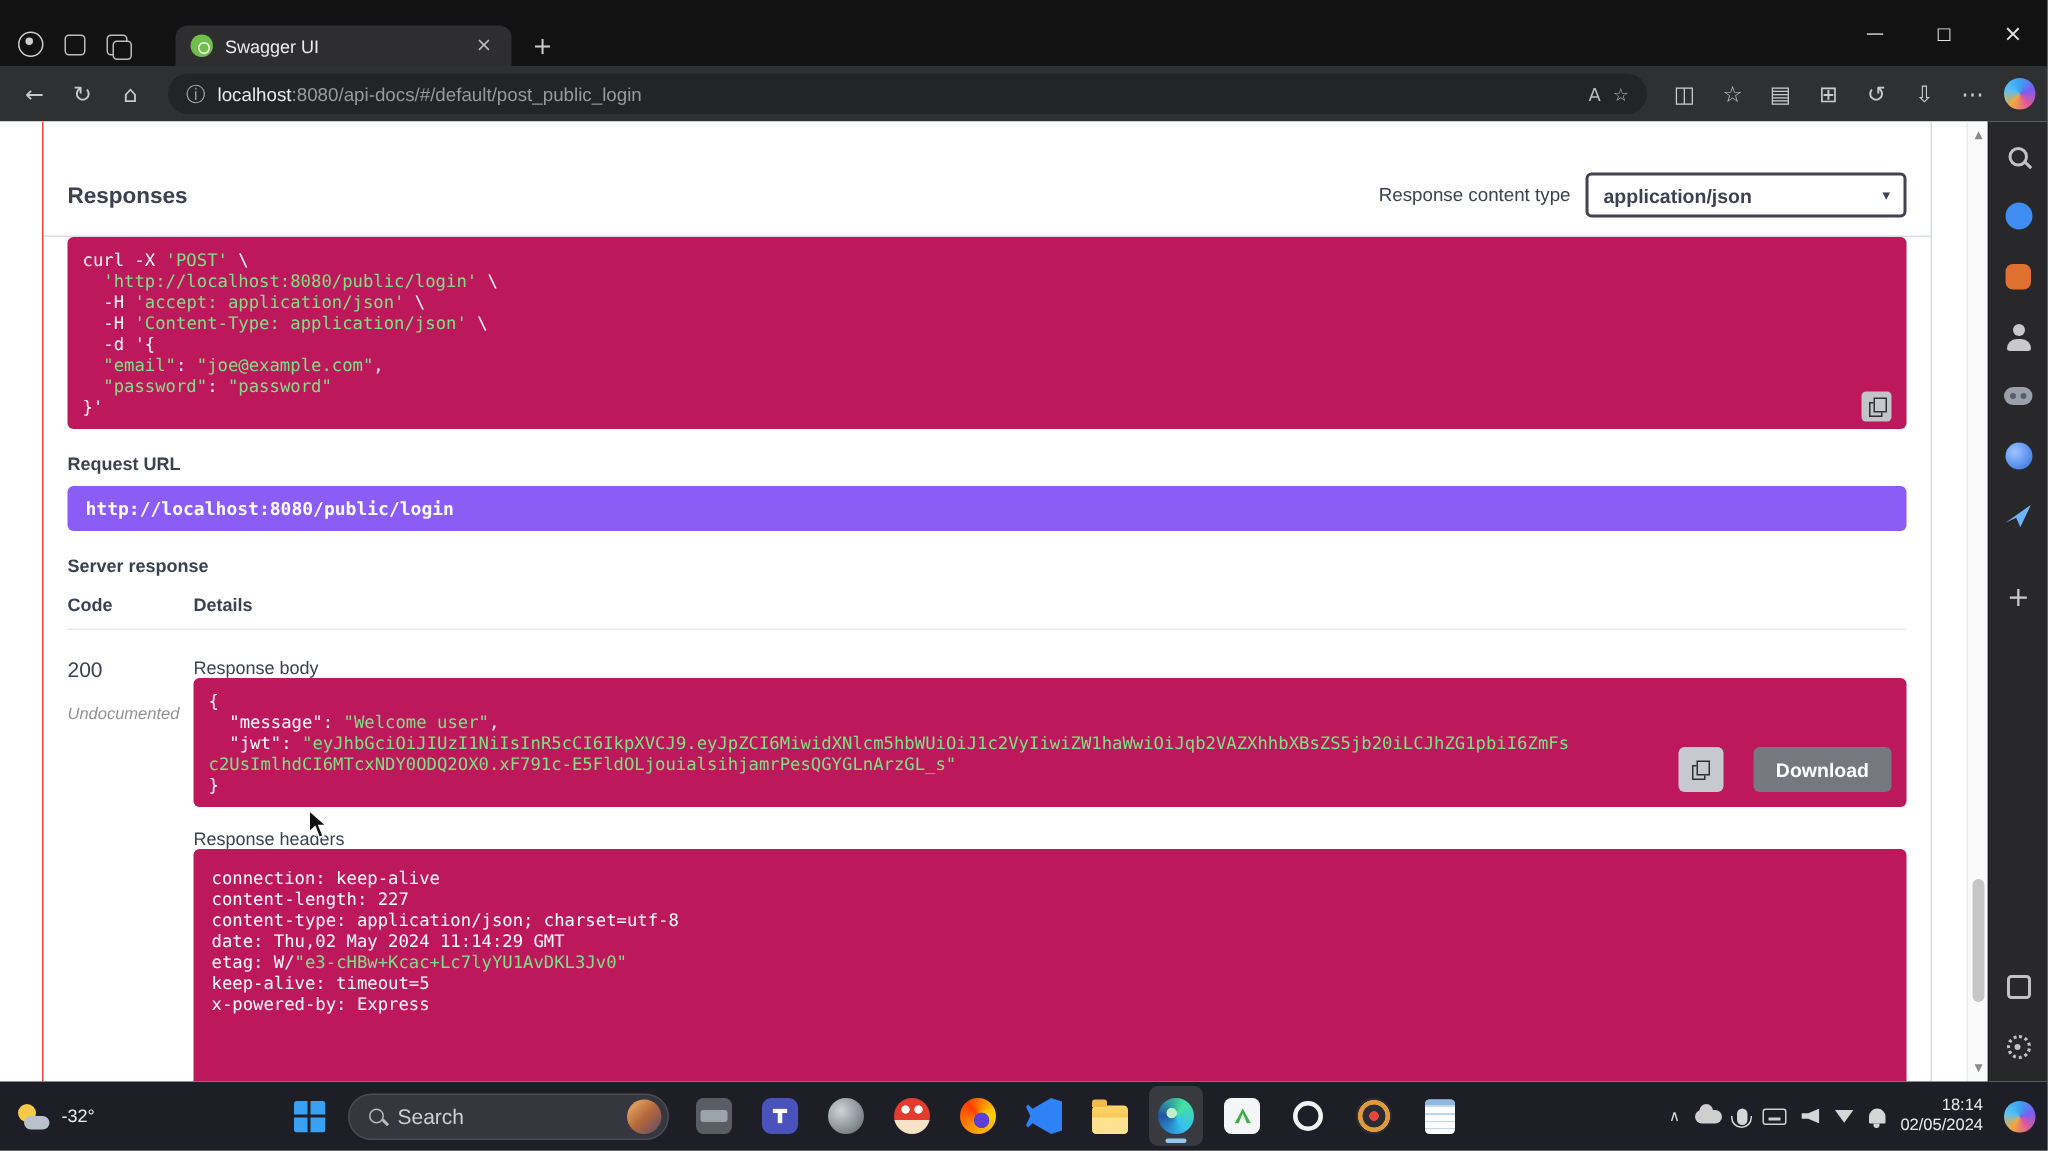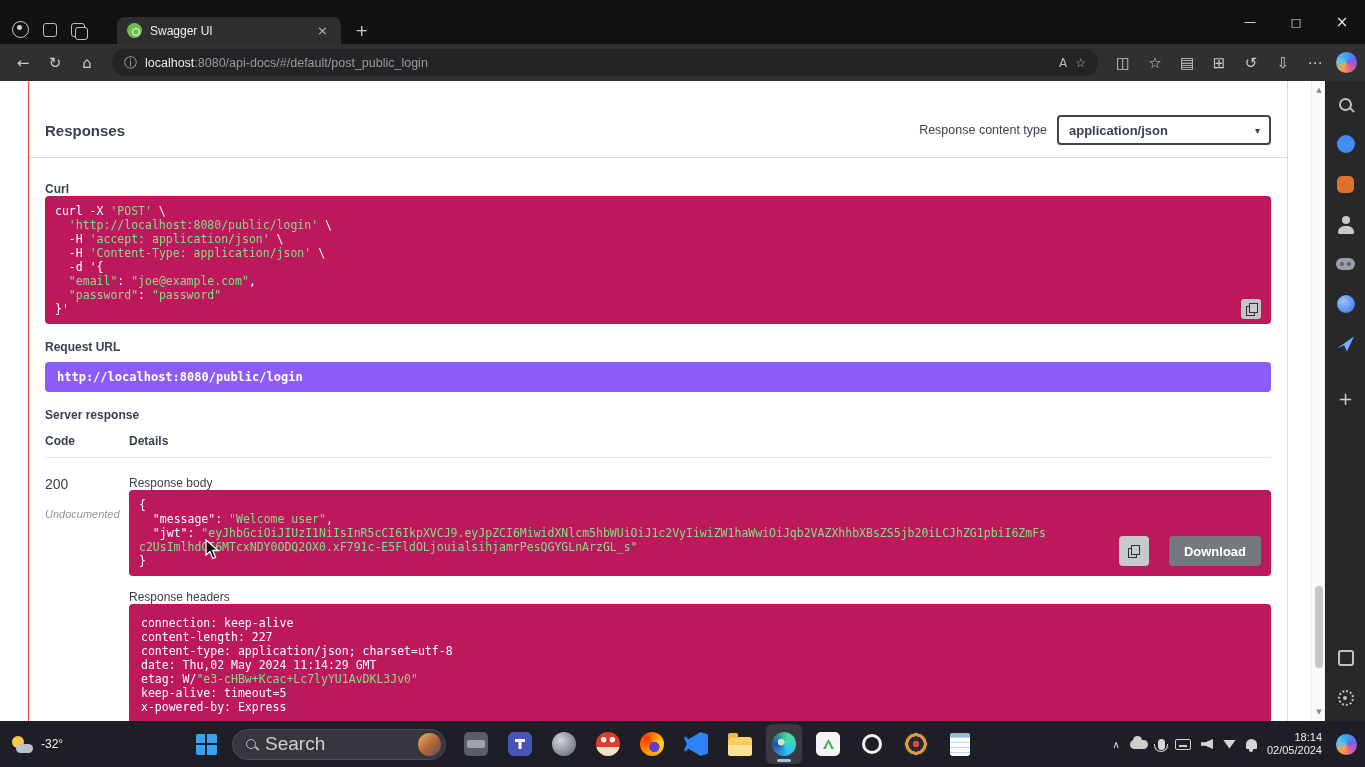--- a/index.html
+++ b/index.html
@@ -130,21 +130,21 @@
   .icon-weather::before { content:""; position:absolute; left:0; top:0; width:12px; height:12px; border-radius:50%; background:#f7c948; }
   .icon-weather::after { content:""; position:absolute; left:4px; bottom:0; width:17px; height:9px; border-radius:6px; background:#b9c2cc; }
   .tb-center { position:absolute; left:188px; top:0; height:46px; display:flex; align-items:center; gap:8px; }
   .start-logo { width:21px; height:21px; border-radius:2px;
     background:linear-gradient(#1e1f26,#1e1f26) 50% 0/2px 100% no-repeat,
                linear-gradient(#1e1f26,#1e1f26) 0 50%/100% 2px no-repeat, #3aa0f3; }
   .search-pill { width:214px; height:31px; border-radius:16px; background:#35363e; border:1px solid #4b4c54;
                  display:flex; align-items:center; gap:9px; padding:0 4px 0 13px; }
   .icon-search-sm { width:10px; height:10px; border:1.6px solid #b9b9b9; border-radius:50%; position:relative; flex:0 0 auto; }
   .icon-search-sm::after { content:""; position:absolute; width:1.6px; height:5px; background:#b9b9b9; right:-2.4px; bottom:-3.4px; transform:rotate(-45deg); }
-  .search-text { flex:1; color:#cfcfcf; font-size:19px; }
+  .search-text { flex:1; color:#cfcfcf; font-size:14px; }
   .pill-img { width:23px; height:23px; border-radius:50%; background:linear-gradient(135deg,#f2b66d,#b4683a,#5c4a6e); flex:0 0 auto; }
   .app-row { display:flex; align-items:center; gap:8px; margin-left:4px; }
   .app-slot { width:36px; height:40px; display:flex; align-items:center; justify-content:center; border-radius:6px; position:relative; }
   .app-slot.active { background:rgba(255,255,255,.12); }
   .app-slot.active::after { content:""; position:absolute; bottom:2px; left:11px; width:14px; height:3px; border-radius:2px; background:#98c7ef; }
   .ic { width:24px; height:24px; border-radius:5px; position:relative; }
   .ic-card { background:#5a5d66; }
   .ic-card::after { content:""; position:absolute; left:3px; right:3px; top:8px; height:8px; border-radius:2px; background:#9da3ad; }
   .ic-teams { background:#4a53bb; border-radius:6px; }
   .ic-teams::after { content:""; position:absolute; left:7px; top:7px; width:10px; height:10px; background:#fff;
@@ -246,21 +246,20 @@
           <div class="ct-group">
             <span class="ct-label">Response content type</span>
             <div class="ct-select">
               <span>application/json</span>
               <span class="ct-chev glyph">▾</span>
             </div>
           </div>
         </div>
         <div class="divider"></div>
 
-        <div class="sec-label curl">Curl</div>
         <div class="code-block curl">
           <pre class="code-lines">curl -X <span class="q val">'POST'</span> \
   <span class="q val">'http://localhost:8080/public/login'</span> \
   -H <span class="q val">'accept: application/json'</span> \
   -H <span class="q val">'Content-Type: application/json'</span> \
   -d '{
   <span class="q key">"email"</span>: <span class="q val">"joe@example.com"</span>,
   <span class="q key">"password"</span>: <span class="q val">"password"</span>
 }'</pre>
           <button class="copy-btn sm">

